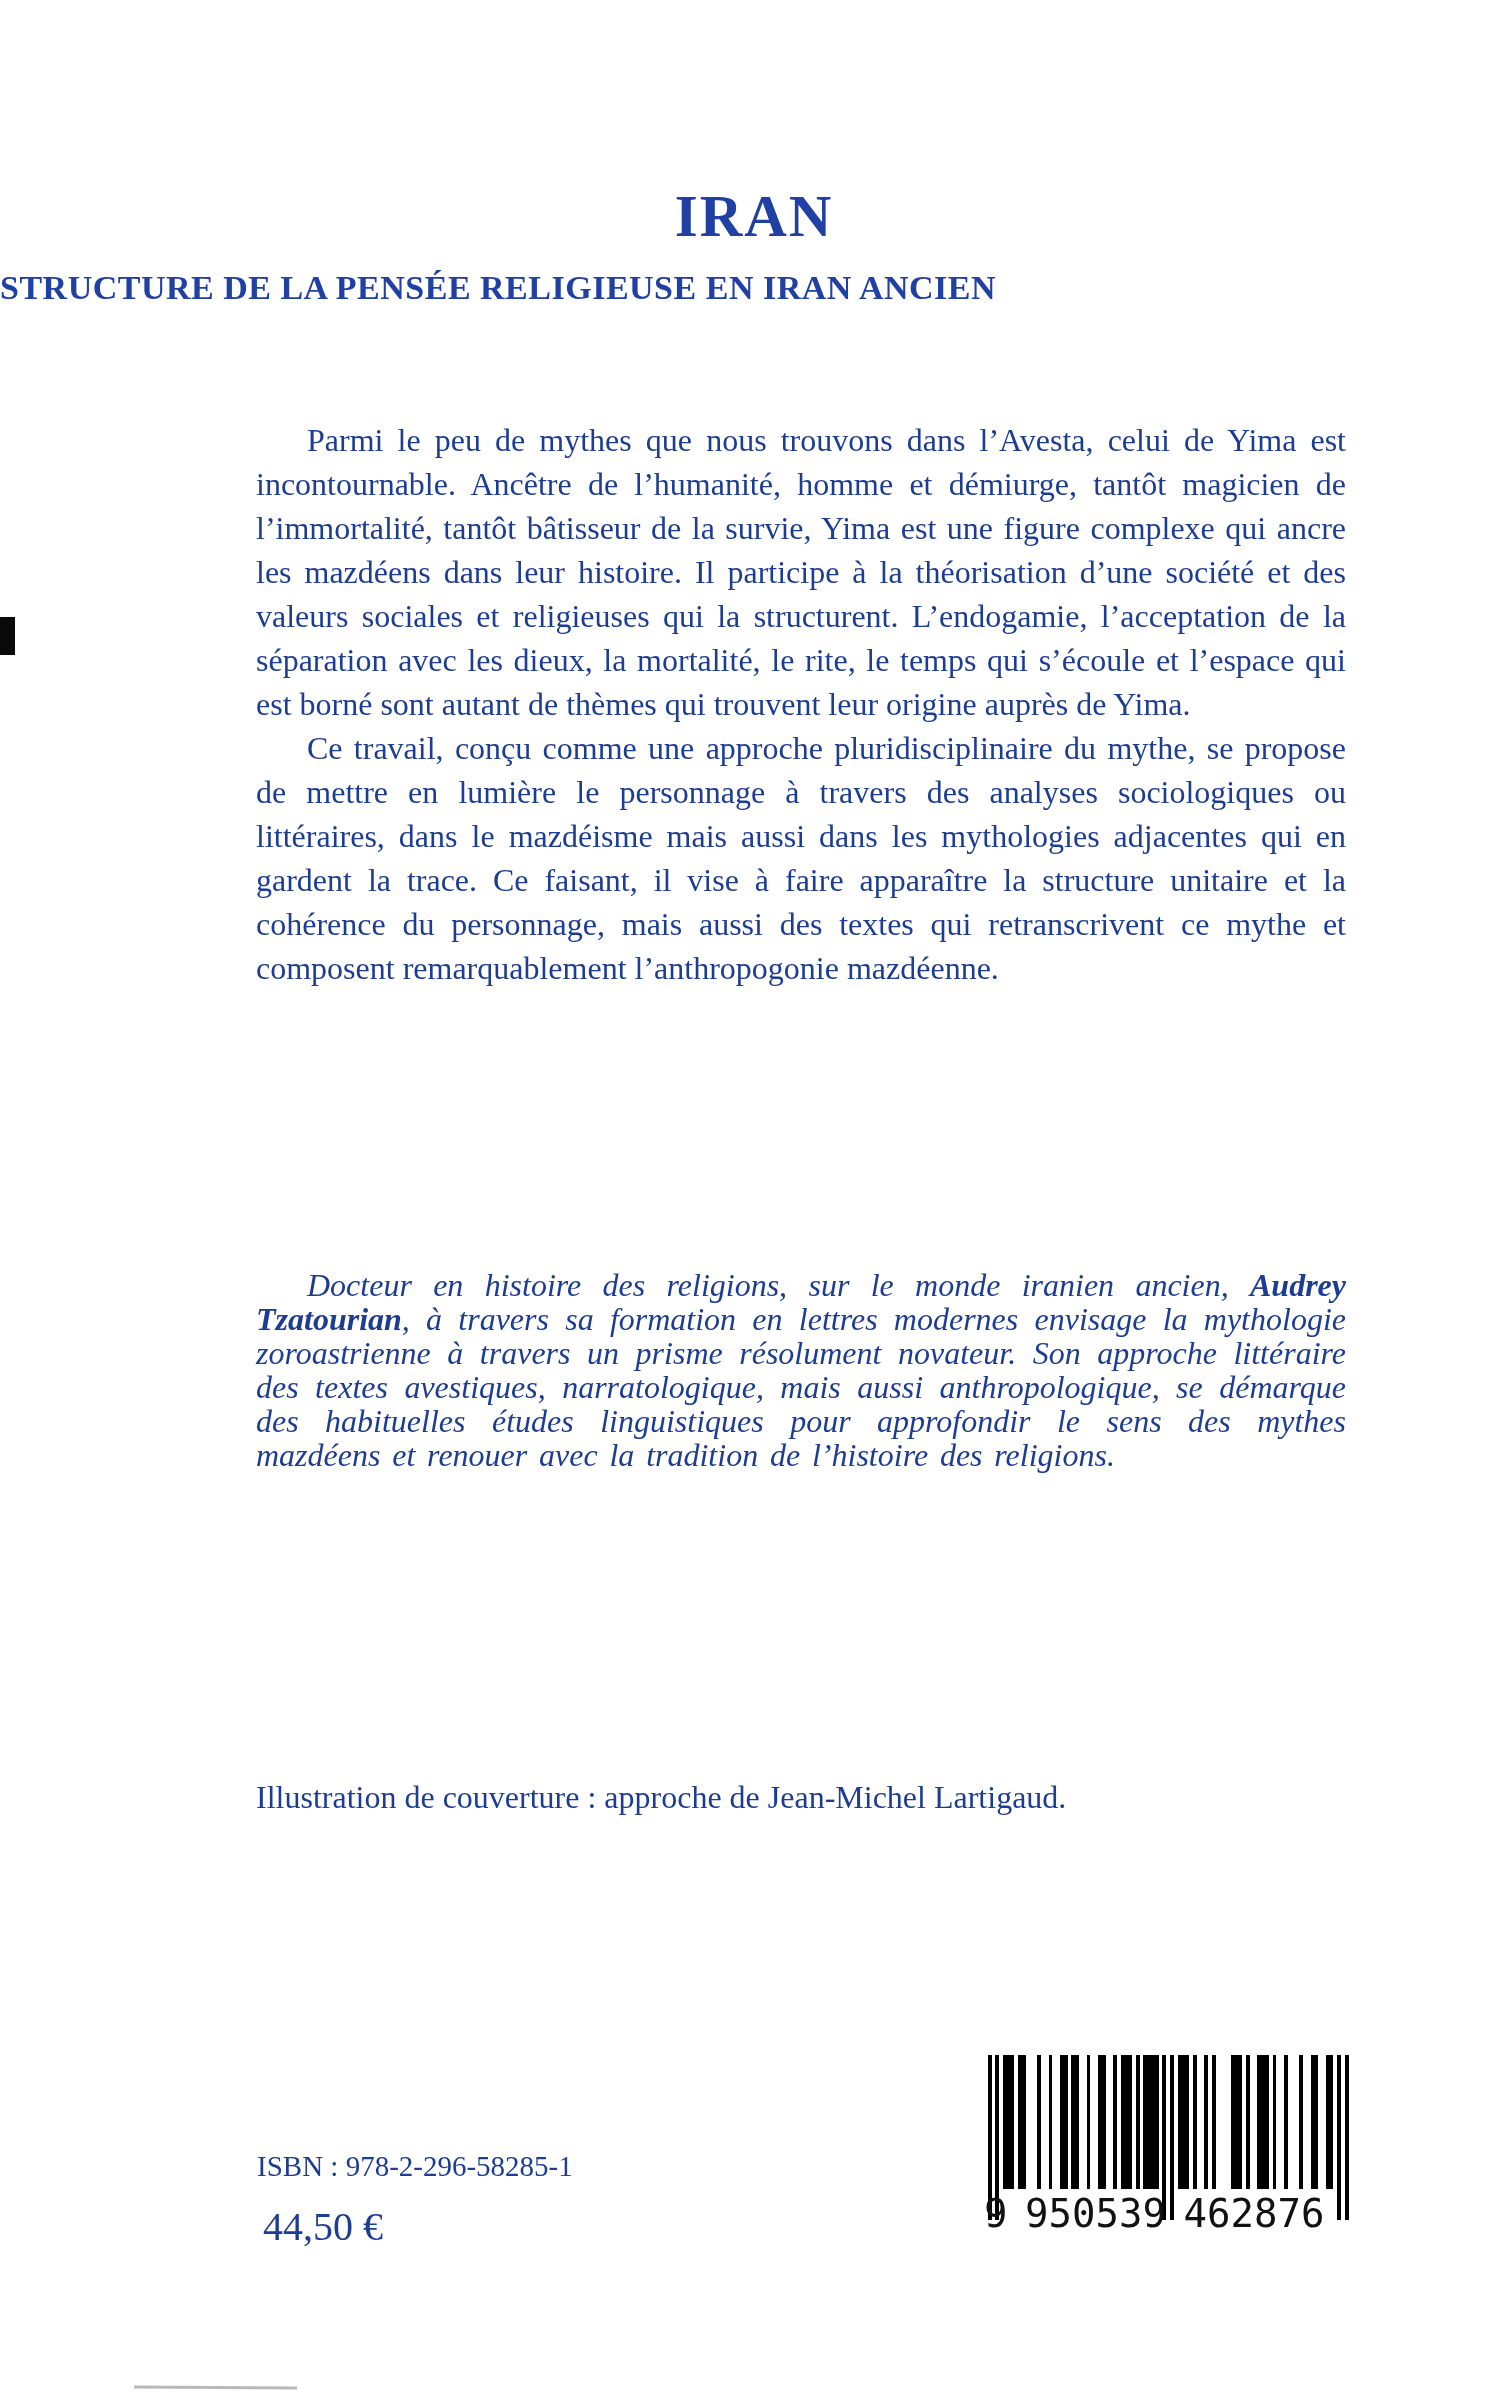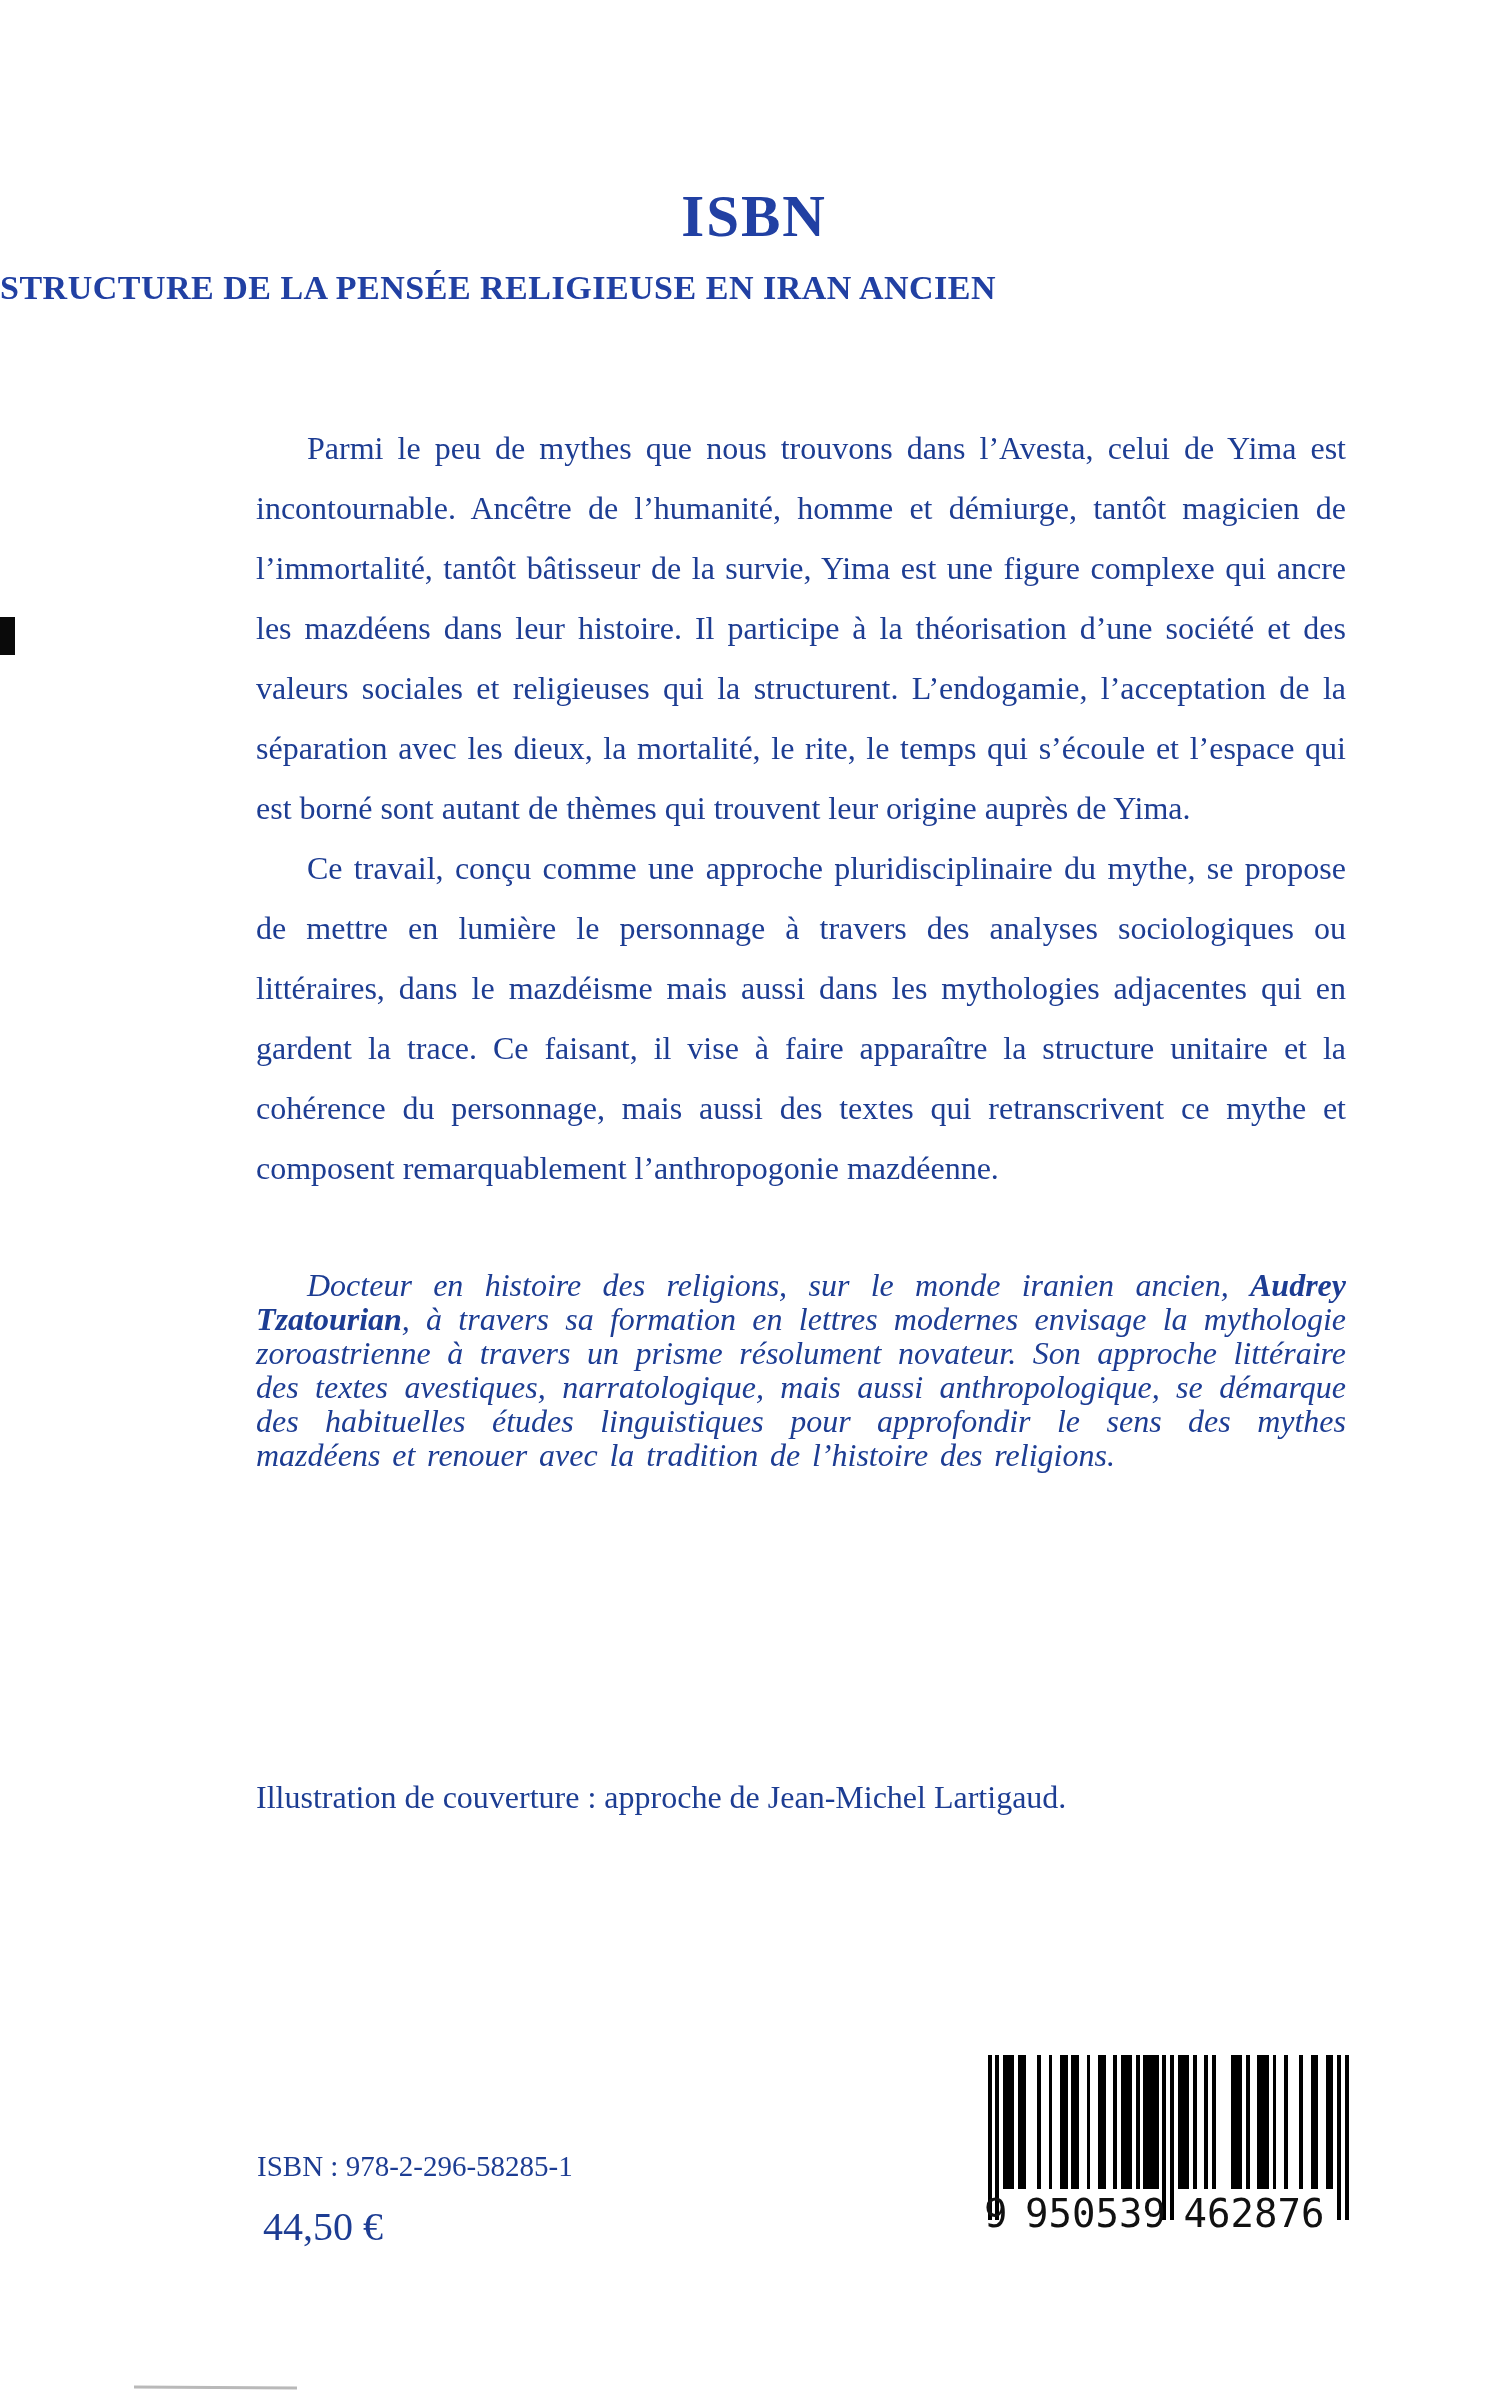--- a/index.html
+++ b/index.html
@@ -37,21 +37,21 @@
     font-weight:bold;
     letter-spacing:0.5px;
     color:var(--title);
   }
   .synopsis{
     position:absolute;
     left:256px;
     top:418px;
     width:1090px;
     font-size:32px;
-    line-height:60px;
+    line-height:44px;
     text-align:justify;
     color:var(--ink);
   }
   .synopsis p{
     text-indent:51px;
   }
   .bio{
     position:absolute;
     left:256px;
     top:1268px;
@@ -134,21 +134,21 @@
     height:2.8px;
     background:#b9b9b9;
     transform:rotate(0.4deg);
   }
 </style>
 </head>
 <body>
 
 <div class="page">
 
-  <div class="book-title">ISBN</div>
+  <div class="book-title">IRAN</div>
 
   <div class="book-subtitle">STRUCTURE DE LA PENSÉE RELIGIEUSE EN IRAN ANCIEN</div>
 
   <div class="synopsis">
     <p>Parmi le peu de mythes que nous trouvons dans l’Avesta, celui de Yima est incontournable. Ancêtre de l’humanité, homme et démiurge, tantôt magicien de l’immortalité, tantôt bâtisseur de la survie, Yima est une figure complexe qui ancre les mazdéens dans leur histoire. Il participe à la théorisation d’une société et des valeurs sociales et religieuses qui la structurent. L’endogamie, l’acceptation de la séparation avec les dieux, la mortalité, le rite, le temps qui s’écoule et l’espace qui est borné sont autant de thèmes qui trouvent leur origine auprès de Yima.</p>
     <p>Ce travail, conçu comme une approche pluridisciplinaire du mythe, se propose de mettre en lumière le personnage à travers des analyses sociologiques ou littéraires, dans le mazdéisme mais aussi dans les mythologies adjacentes qui en gardent la trace. Ce faisant, il vise à faire apparaître la structure unitaire et la cohérence du personnage, mais aussi des textes qui retranscrivent ce mythe et composent remarquablement l’anthropogonie mazdéenne.</p>
   </div>
 
   <div class="bio"><span>Docteur en histoire des religions, sur le monde iranien ancien, </span><span class="author-name">Audrey Tzatourian</span><span>, à travers sa formation en lettres modernes envisage la mythologie zoroastrienne à travers un prisme résolument novateur. Son approche littéraire des textes avestiques, narratologique, mais aussi anthropologique, se démarque des habituelles études linguistiques pour approfondir le sens des mythes mazdéens et renouer avec la tradition de l’histoire des religions.</span></div>
 

